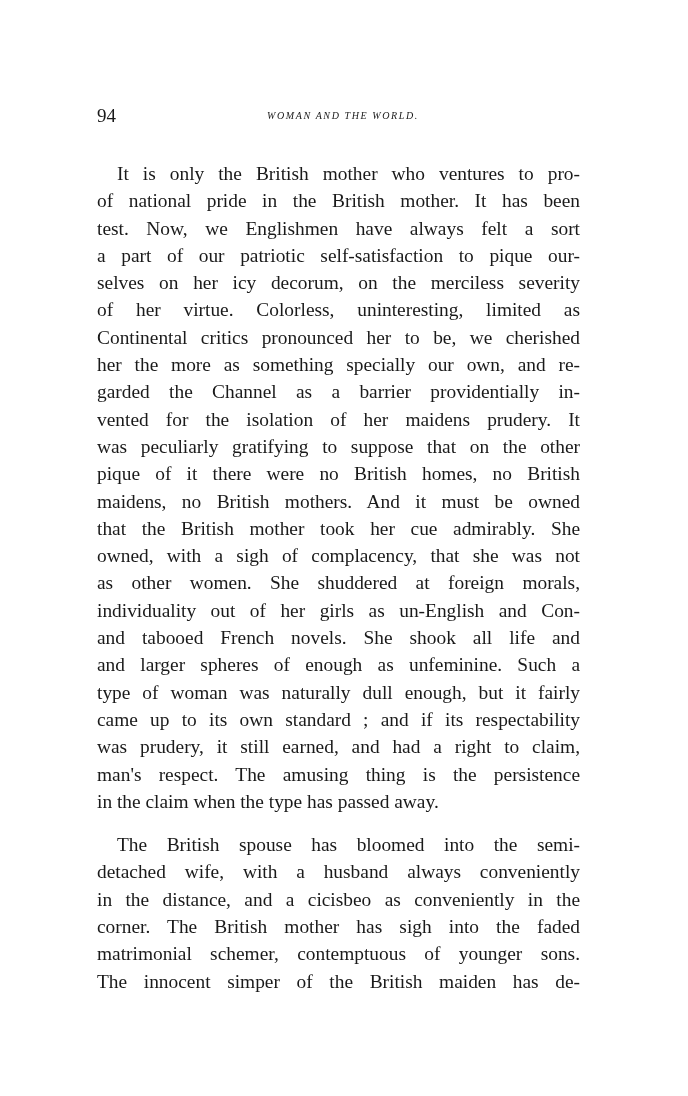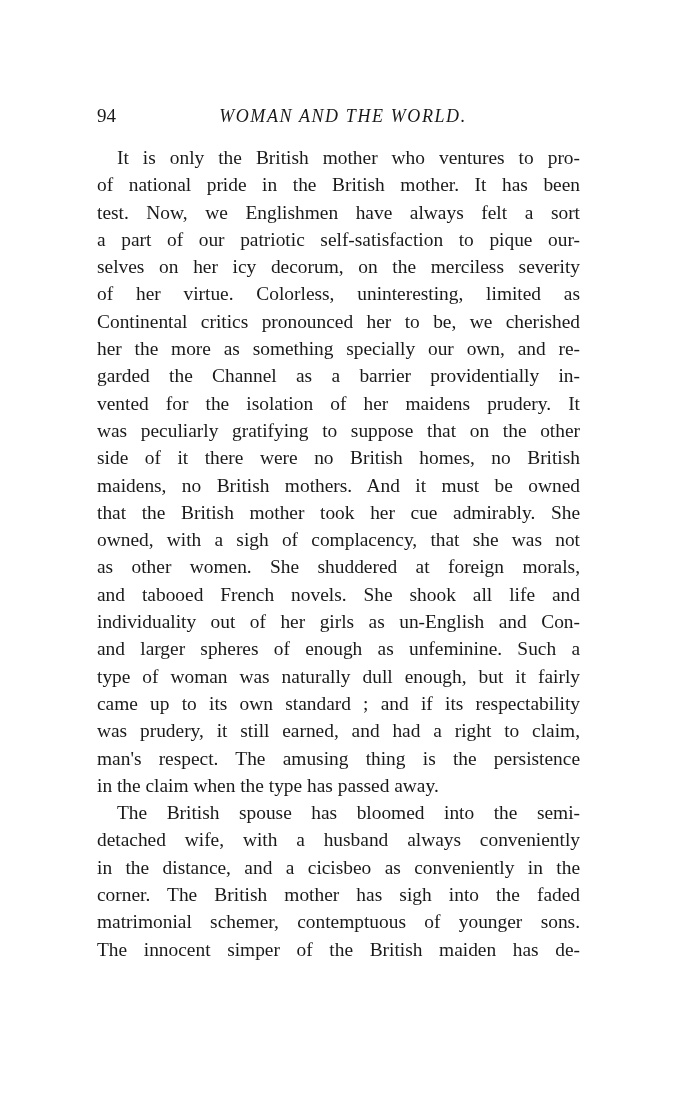--- a/index.html
+++ b/index.html
@@ -36,21 +36,21 @@
       font-size: 19px;
       line-height: 24px;
     }
     .running-title {
       position: absolute;
       left: 0;
       width: 486px;
       top: 0;
       text-align: center;
       font-style: italic;
-      font-size: 18px;
+      font-size: 10px;
       letter-spacing: 1.6px;
       line-height: 24px;
       padding-left: 6px;
       box-sizing: border-box;
     }
     .body-text {
       position: absolute;
       top: 144px;
       left: 97px;
       width: 483px;
@@ -60,20 +60,21 @@
       height: 27.3px;
       line-height: 27.3px;
       font-size: 19.4px;
       text-align: justify;
       text-align-last: justify;
       white-space: nowrap;
       overflow: visible;
     }
     .line.indent {
       padding-left: 20px;
+      margin-top: 16px;
     }
     .line.last {
       text-align-last: left;
     }
     .line-inner {
       display: block;
       white-space: normal;
       text-align: justify;
       text-align-last: justify;
     }
@@ -121,39 +122,39 @@
       <span class="line">
           <span class="line-inner">garded the Channel as a barrier providentially in-</span>
         </span>
       <span class="line">
           <span class="line-inner">vented for the isolation of her maidens prudery.  It</span>
         </span>
       <span class="line">
           <span class="line-inner">was peculiarly gratifying to suppose that on the other</span>
         </span>
       <span class="line">
-          <span class="line-inner">side of it there were no British homes, no British</span>
+          <span class="line-inner">pique of it there were no British homes, no British</span>
         </span>
       <span class="line">
           <span class="line-inner">maidens, no British mothers.  And it must be owned</span>
         </span>
       <span class="line">
           <span class="line-inner">that the British mother took her cue admirably.  She</span>
         </span>
       <span class="line">
           <span class="line-inner">owned, with a sigh of complacency, that she was not</span>
         </span>
       <span class="line">
           <span class="line-inner">as other women.  She shuddered at foreign morals,</span>
         </span>
       <span class="line">
-          <span class="line-inner">and tabooed French novels.  She shook all life and</span>
+          <span class="line-inner">individuality out of her girls as un-English and Con-</span>
         </span>
       <span class="line">
-          <span class="line-inner">individuality out of her girls as un-English and Con-</span>
+          <span class="line-inner">and tabooed French novels.  She shook all life and</span>
         </span>
       <span class="line">
           <span class="line-inner">and larger spheres of enough as unfeminine.  Such a</span>
         </span>
       <span class="line">
           <span class="line-inner">type of woman was naturally dull enough, but it fairly</span>
         </span>
       <span class="line">
           <span class="line-inner">came up to its own standard ; and if its respectability</span>
         </span>

